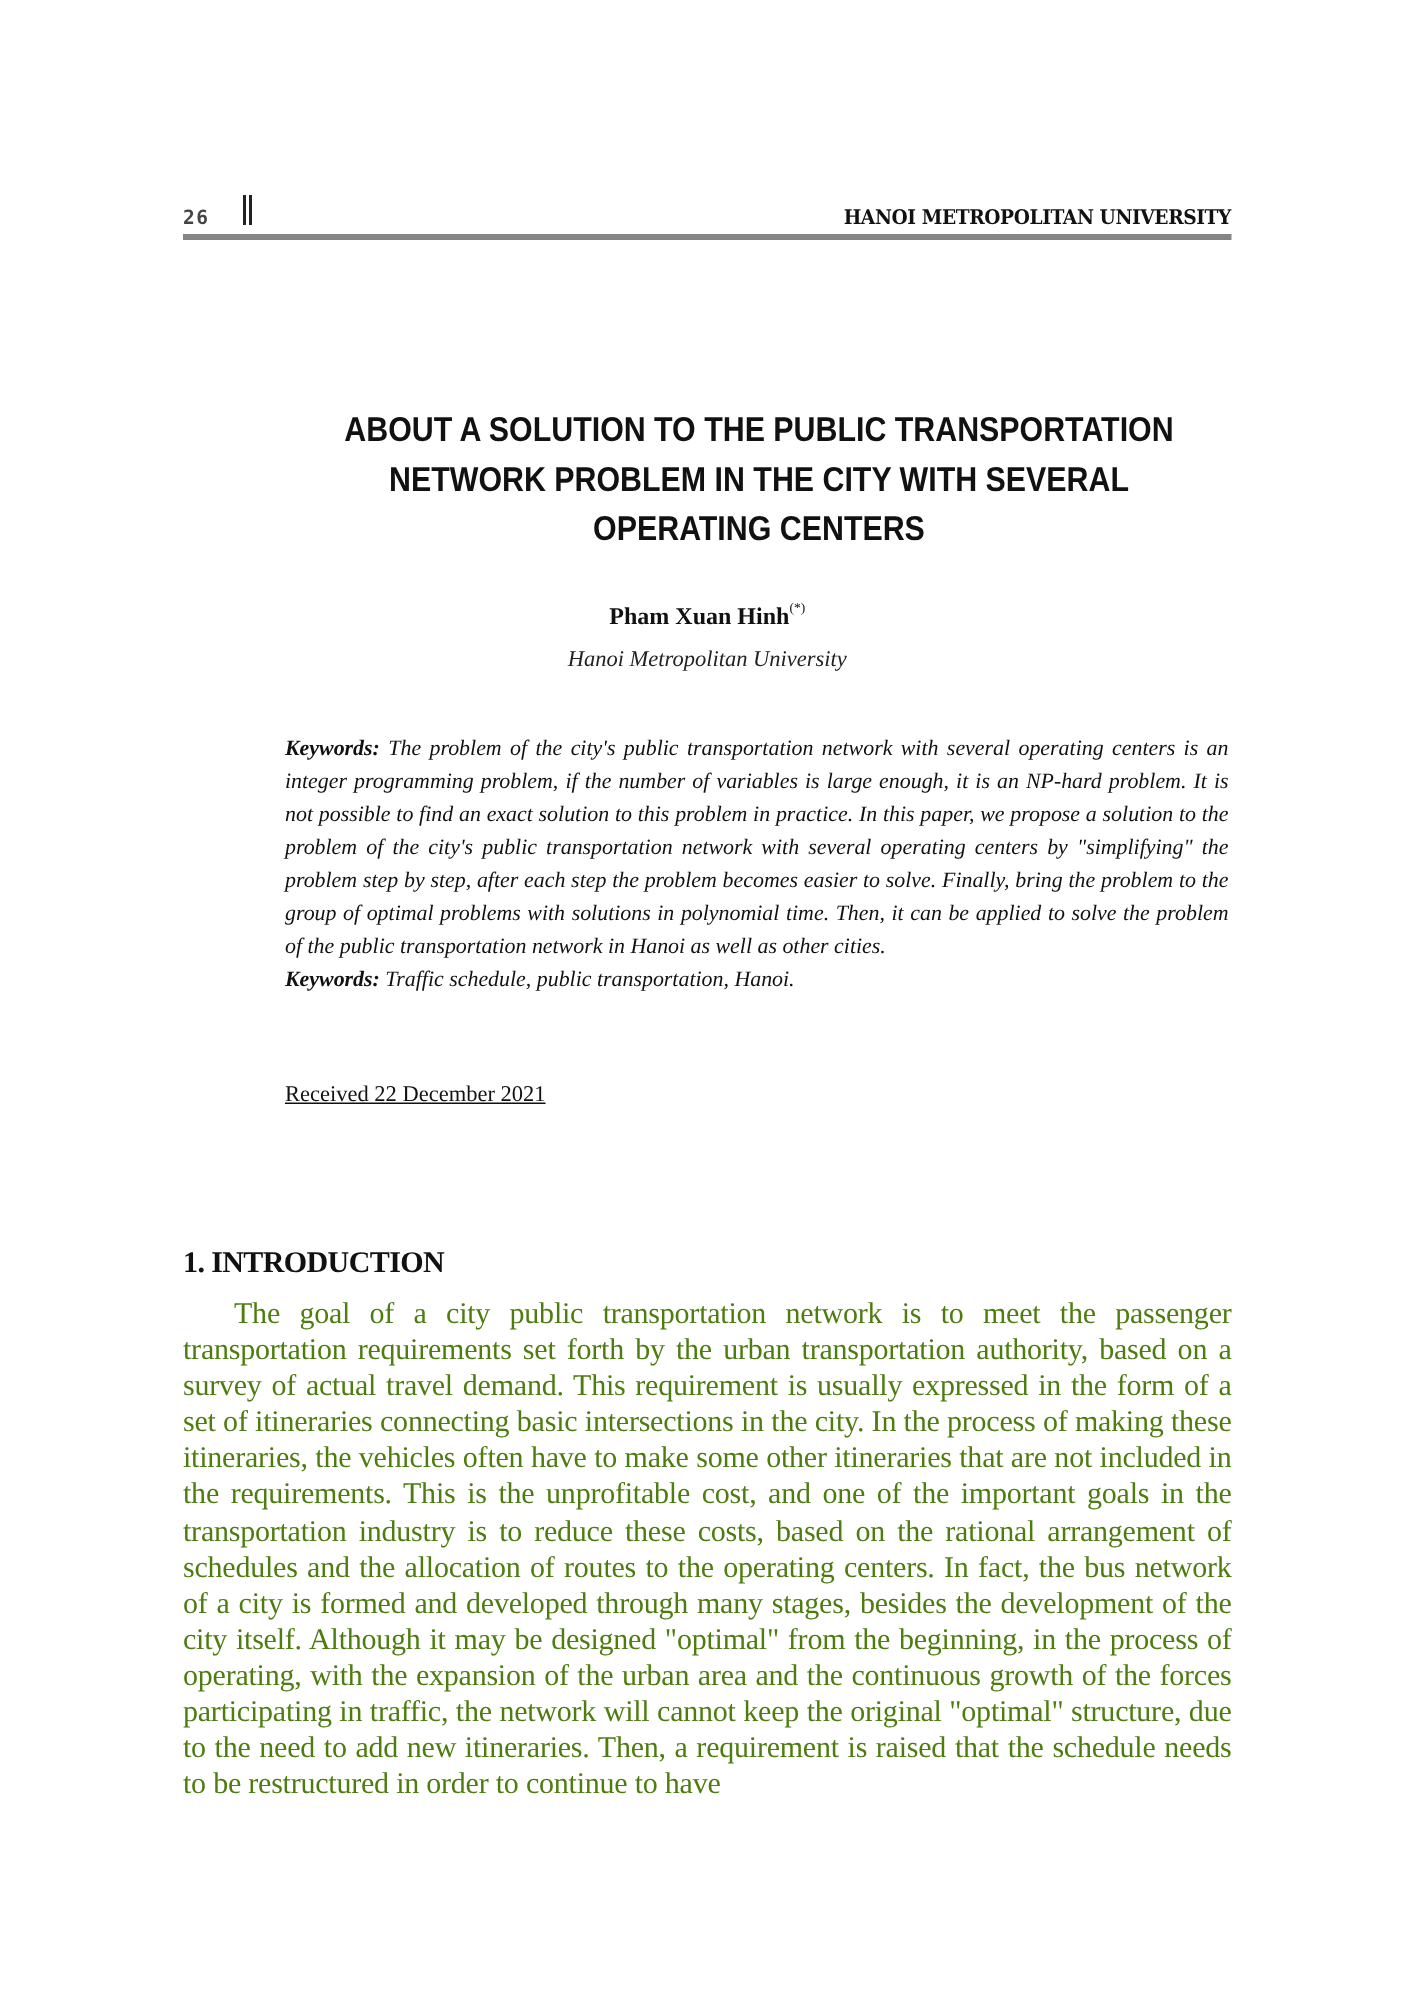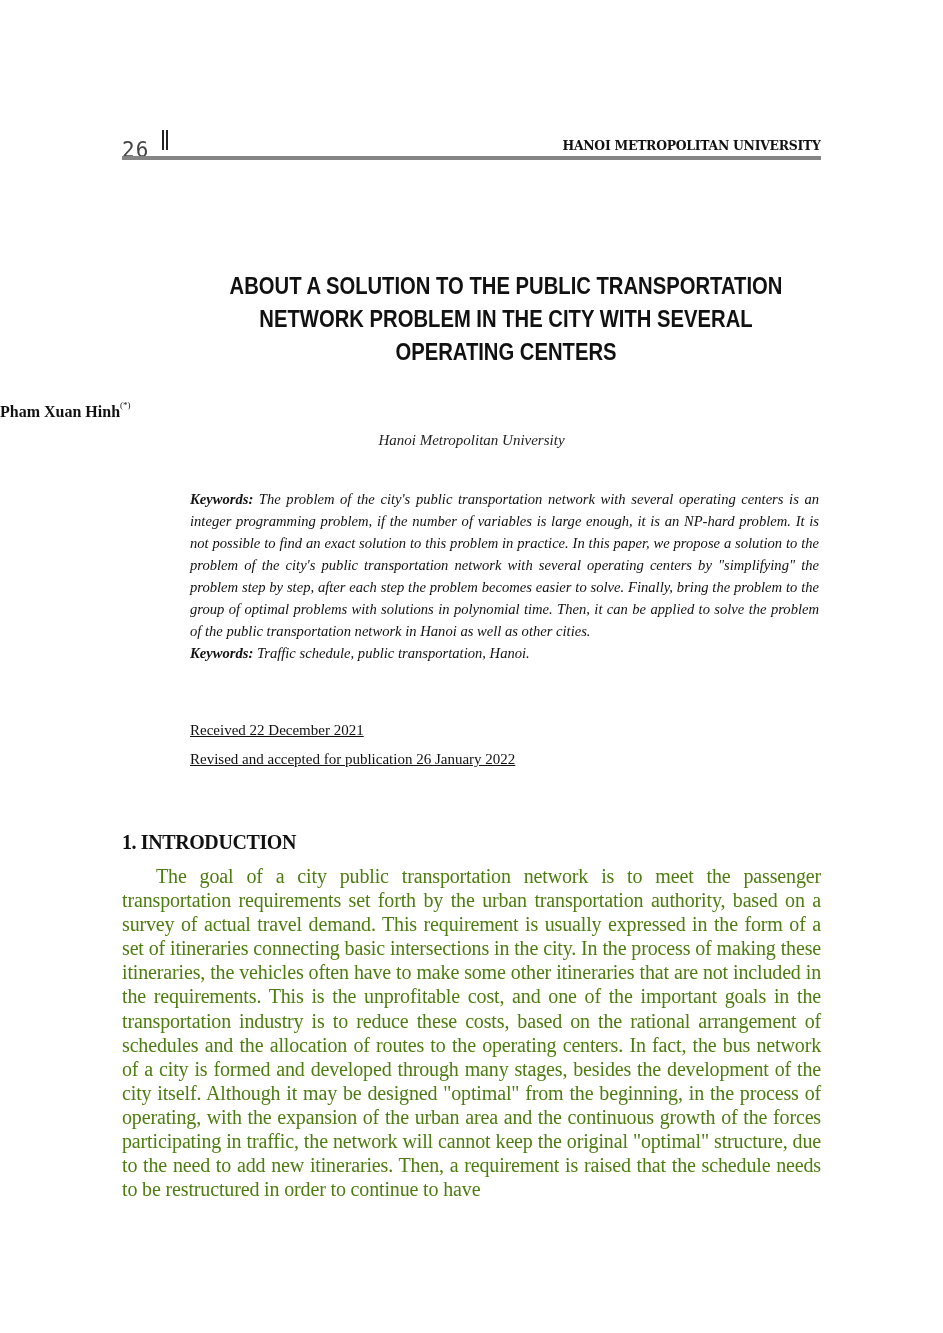--- a/index.html
+++ b/index.html
@@ -19,23 +19,24 @@
       left: 122px;
       top: 128px;
       width: 699px;
       height: 34px;
     }
     .page-number {
       position: absolute;
       left: 0;
       top: 10px;
       font-family: "DejaVu Sans Mono", monospace;
-      font-size: 21px;
+      font-size: 13px;
       color: #444444;
       letter-spacing: 1px;
+      font-weight: bold;
     }
     .header-bars {
       position: absolute;
       left: 40px;
       top: 2px;
       width: 6px;
       height: 20px;
     }
     .header-bars span {
       position: absolute;
@@ -80,21 +81,21 @@
       transform-origin: center top;
       letter-spacing: 0px;
     }
     .title div { white-space: nowrap; }
 
     .author {
       position: absolute;
       left: 0;
       width: 943px;
       top: 403px;
-      text-align: left;
+      text-align: center;
       font-family: "Liberation Serif", serif;
       font-weight: bold;
       font-size: 16px;
       color: #111;
     }
     .author sup {
       font-weight: normal;
       font-size: 9px;
       vertical-align: top;
       position: relative;
@@ -209,18 +210,17 @@
   <span>The problem of the city's public transportation network with several operating centers is an integer programming problem, if the number of variables is large enough, it is an NP-hard problem. It is not possible to find an exact solution to this problem in practice. In this paper, we propose a solution to the problem of the city's public transportation network with several operating centers by "simplifying" the problem step by step, after each step the problem becomes easier to solve. Finally, bring the problem to the group of optimal problems with solutions in polynomial time. Then, it can be applied to solve the problem of the public transportation network in Hanoi as well as other cities.</span>
 </div>
 
 <div class="keywords">
   <span class="label">Keywords:</span>
   <span>Traffic schedule, public transportation, Hanoi.</span>
 </div>
 
 <div class="meta">
   <div>Received 22 December 2021</div>
-  <div>Revised and accepted for publication 26 January 2022</div>
 </div>
 
 <div class="section-heading">1. INTRODUCTION</div>
 
 <div class="body-text">The goal of a city public transportation network is to meet the passenger transportation requirements set forth by the urban transportation authority, based on a survey of actual travel demand. This requirement is usually expressed in the form of a set of itineraries connecting basic intersections in the city. In the process of making these itineraries, the vehicles often have to make some other itineraries that are not included in the requirements. This is the unprofitable cost, and one of the important goals in the transportation industry is to reduce these costs, based on the rational arrangement of schedules and the allocation of routes to the operating centers. In fact, the bus network of a city is formed and developed through many stages, besides the development of the city itself. Although it may be designed "optimal" from the beginning, in the process of operating, with the expansion of the urban area and the continuous growth of the forces participating in traffic, the network will cannot keep the original "optimal" structure, due to the need to add new itineraries. Then, a requirement is raised that the schedule needs to be restructured in order to continue to have</div>
 
 </body></html>

